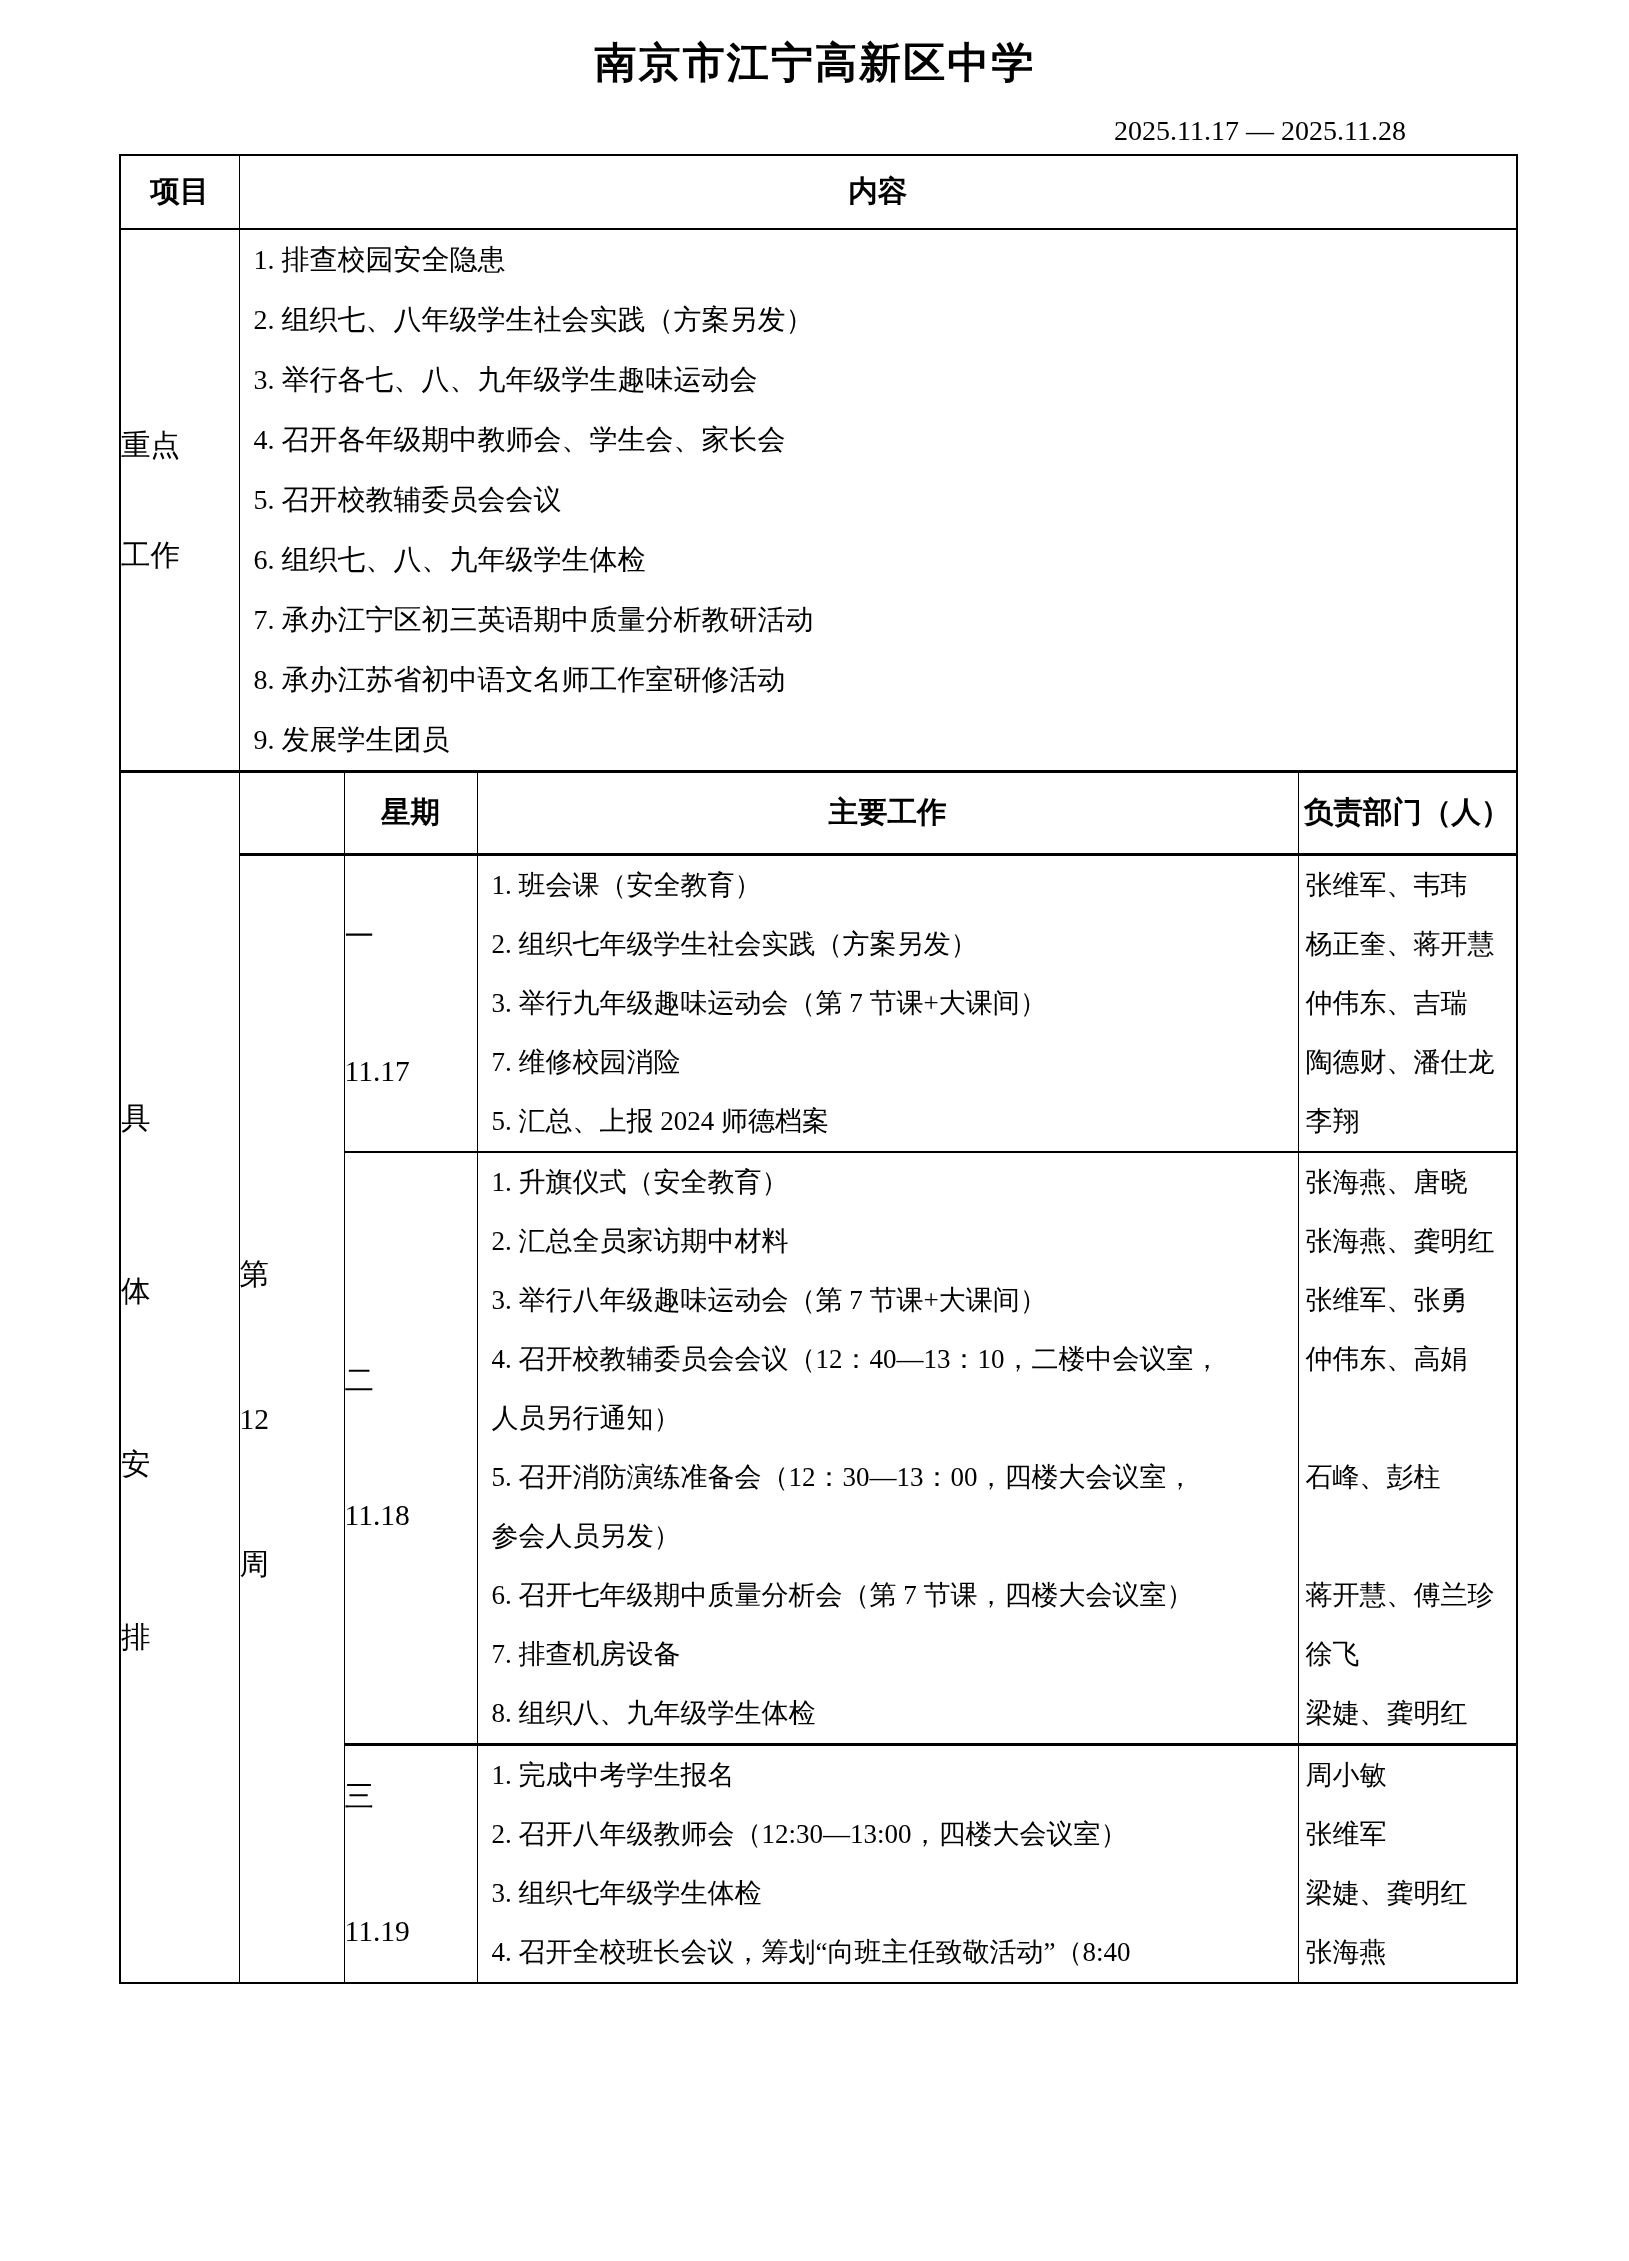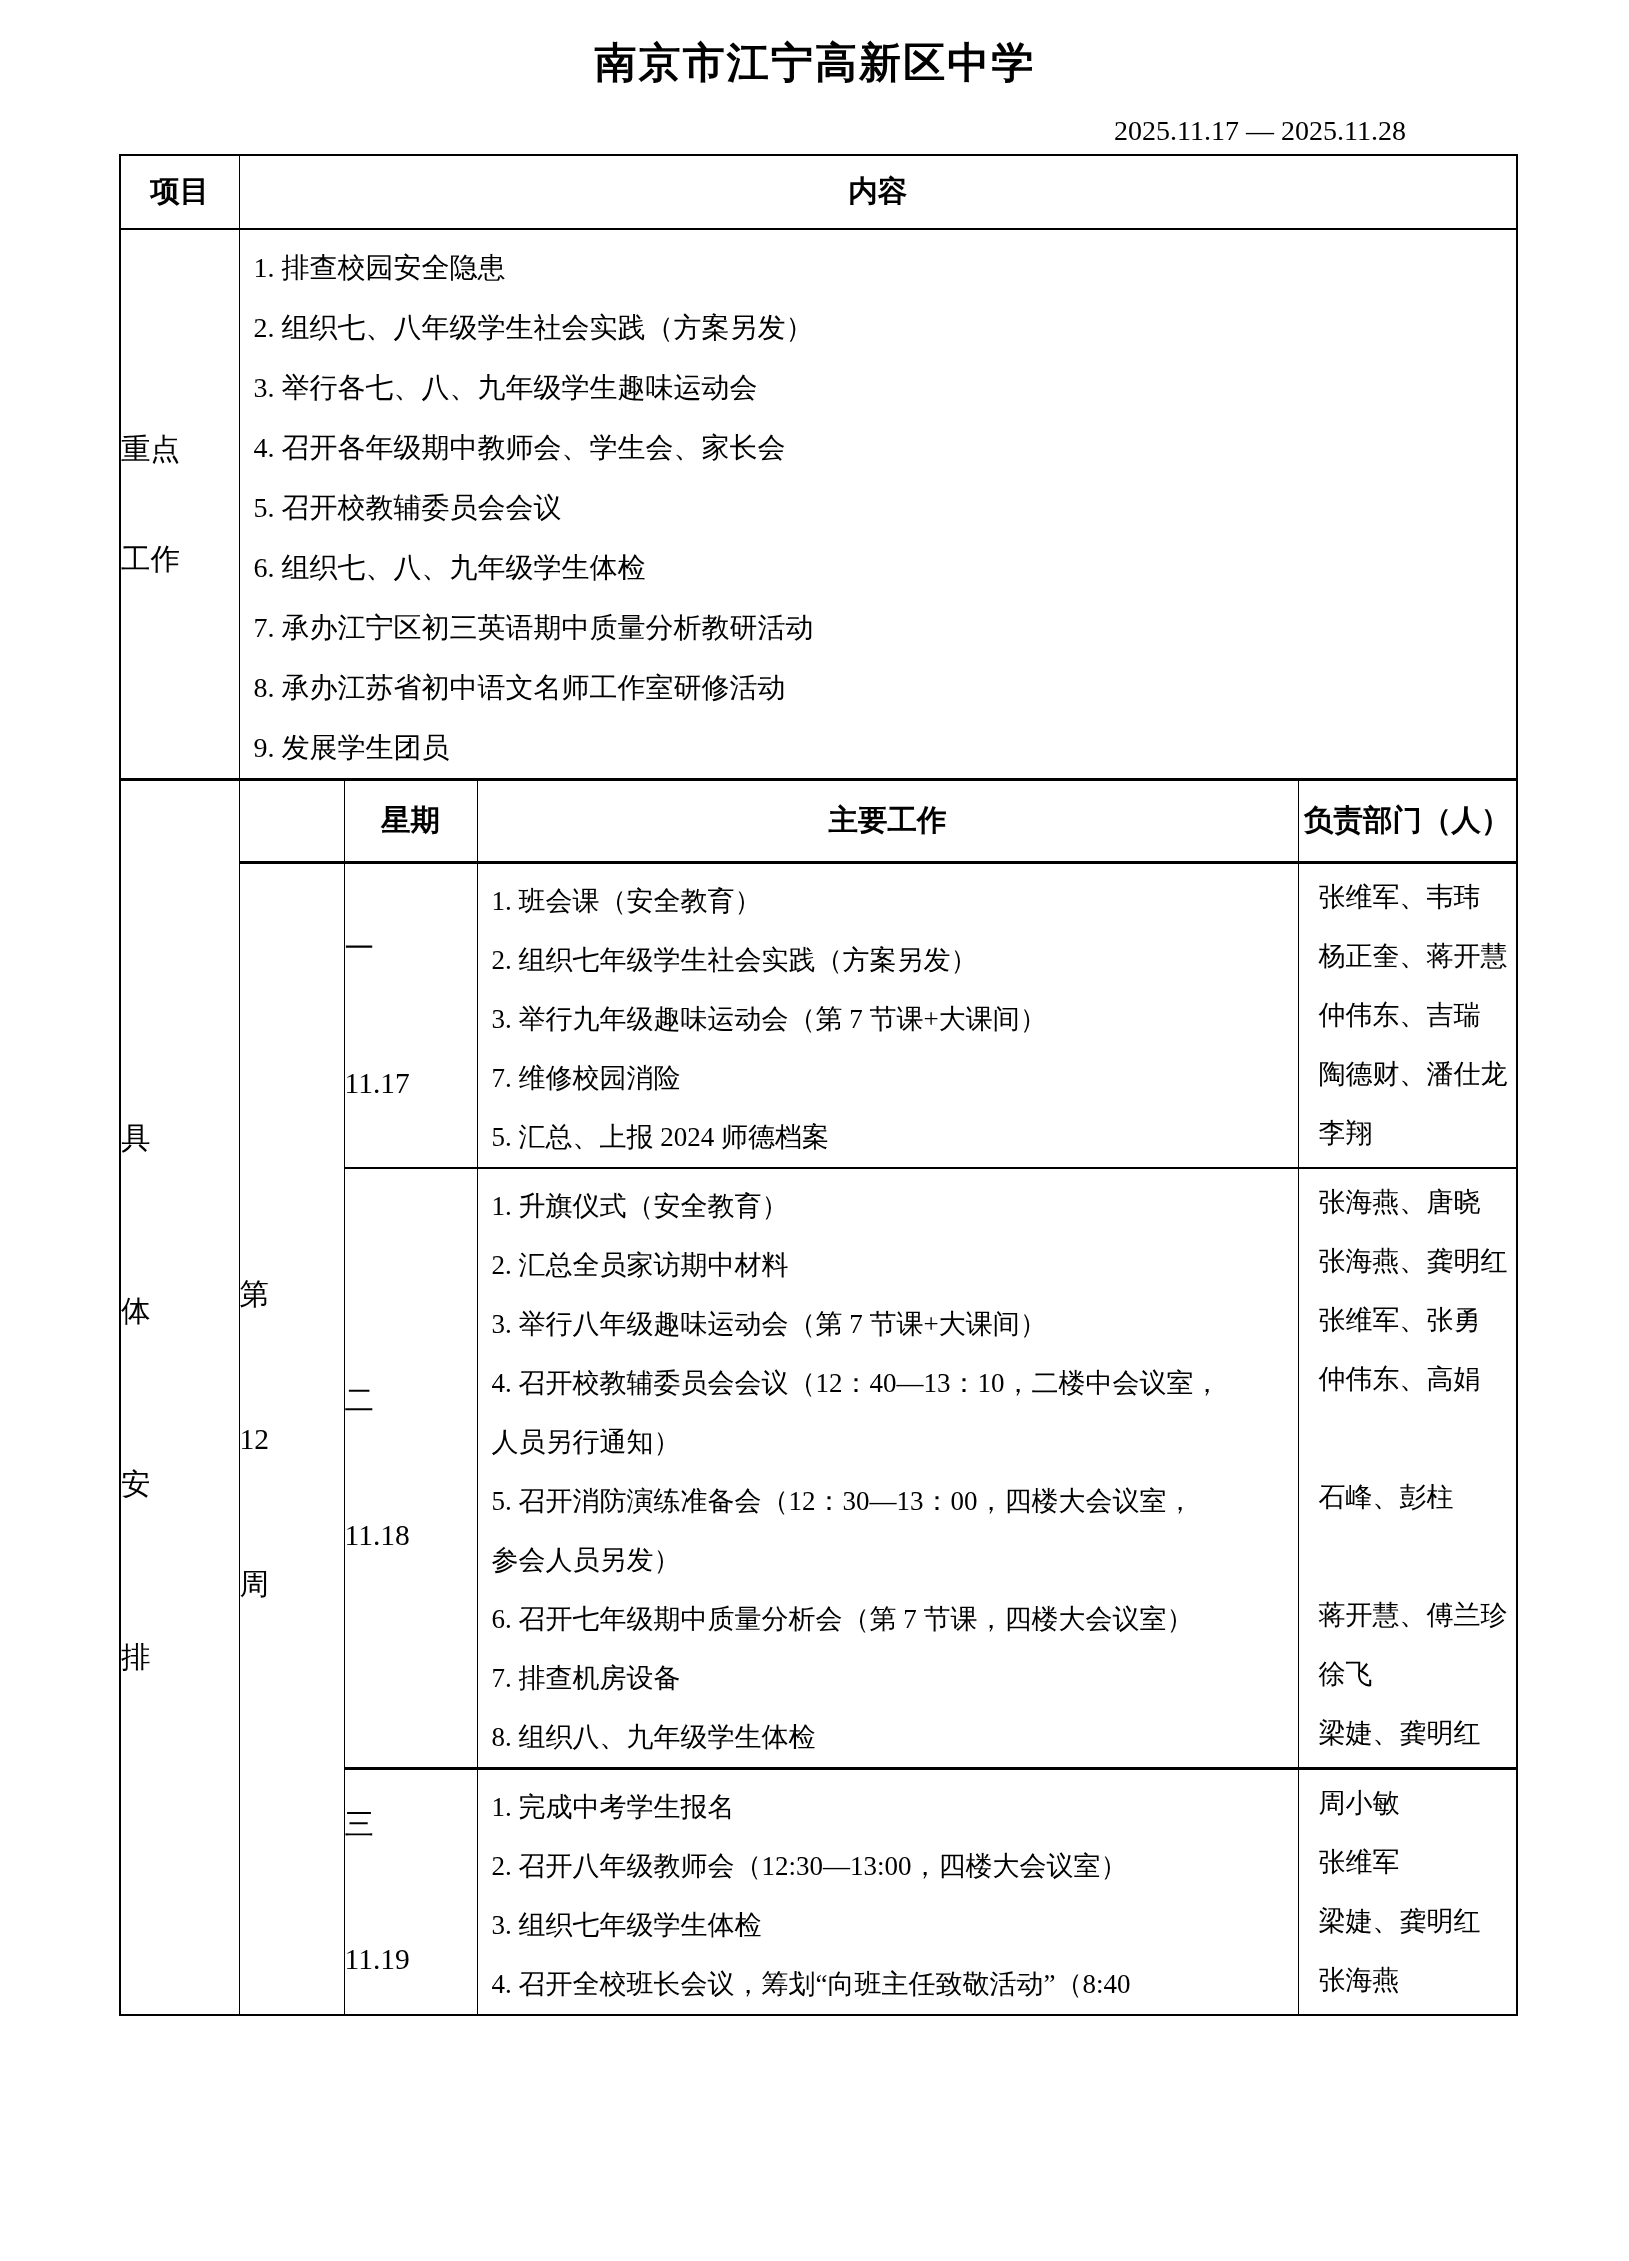--- a/index.html
+++ b/index.html
@@ -35,25 +35,25 @@
   .vlabel{
     font-size:29.5px;text-align:center;
     display:flex;flex-direction:column;justify-content:center;align-items:flex-start;height:100%;gap:40px;
   }
   td.flexcell{height:100%;}
   .vlabel.kw .vl-line{line-height:70px;}
   .vlabel.sched .vl-line{line-height:133px;}
   .vlabel.week .vl-line{line-height:105px;}
   .vlabel.day .vl-line{line-height:95px;}
   .items{vertical-align:top;}
-  .items .pad{padding:8px 0 0 14px;}
+  .items .pad{padding:0 0 0 14px;}
   .kline{height:60px;line-height:60px;font-size:28px;white-space:nowrap;}
   .line{height:59px;line-height:59px;font-size:27px;white-space:nowrap;}
   .owners{vertical-align:top;}
-  .owners .pad{padding:0 0 0 20px;}
+  .owners .pad{padding:0 0 0 7px;}
   .footer{
     margin-top:17px;text-align:center;font-size:24px;letter-spacing:1.4px;
   }
 </style>
 </head>
 <body>
 
 <div class="page">
 
   <div class="title">南京市江宁高新区中学</div>

